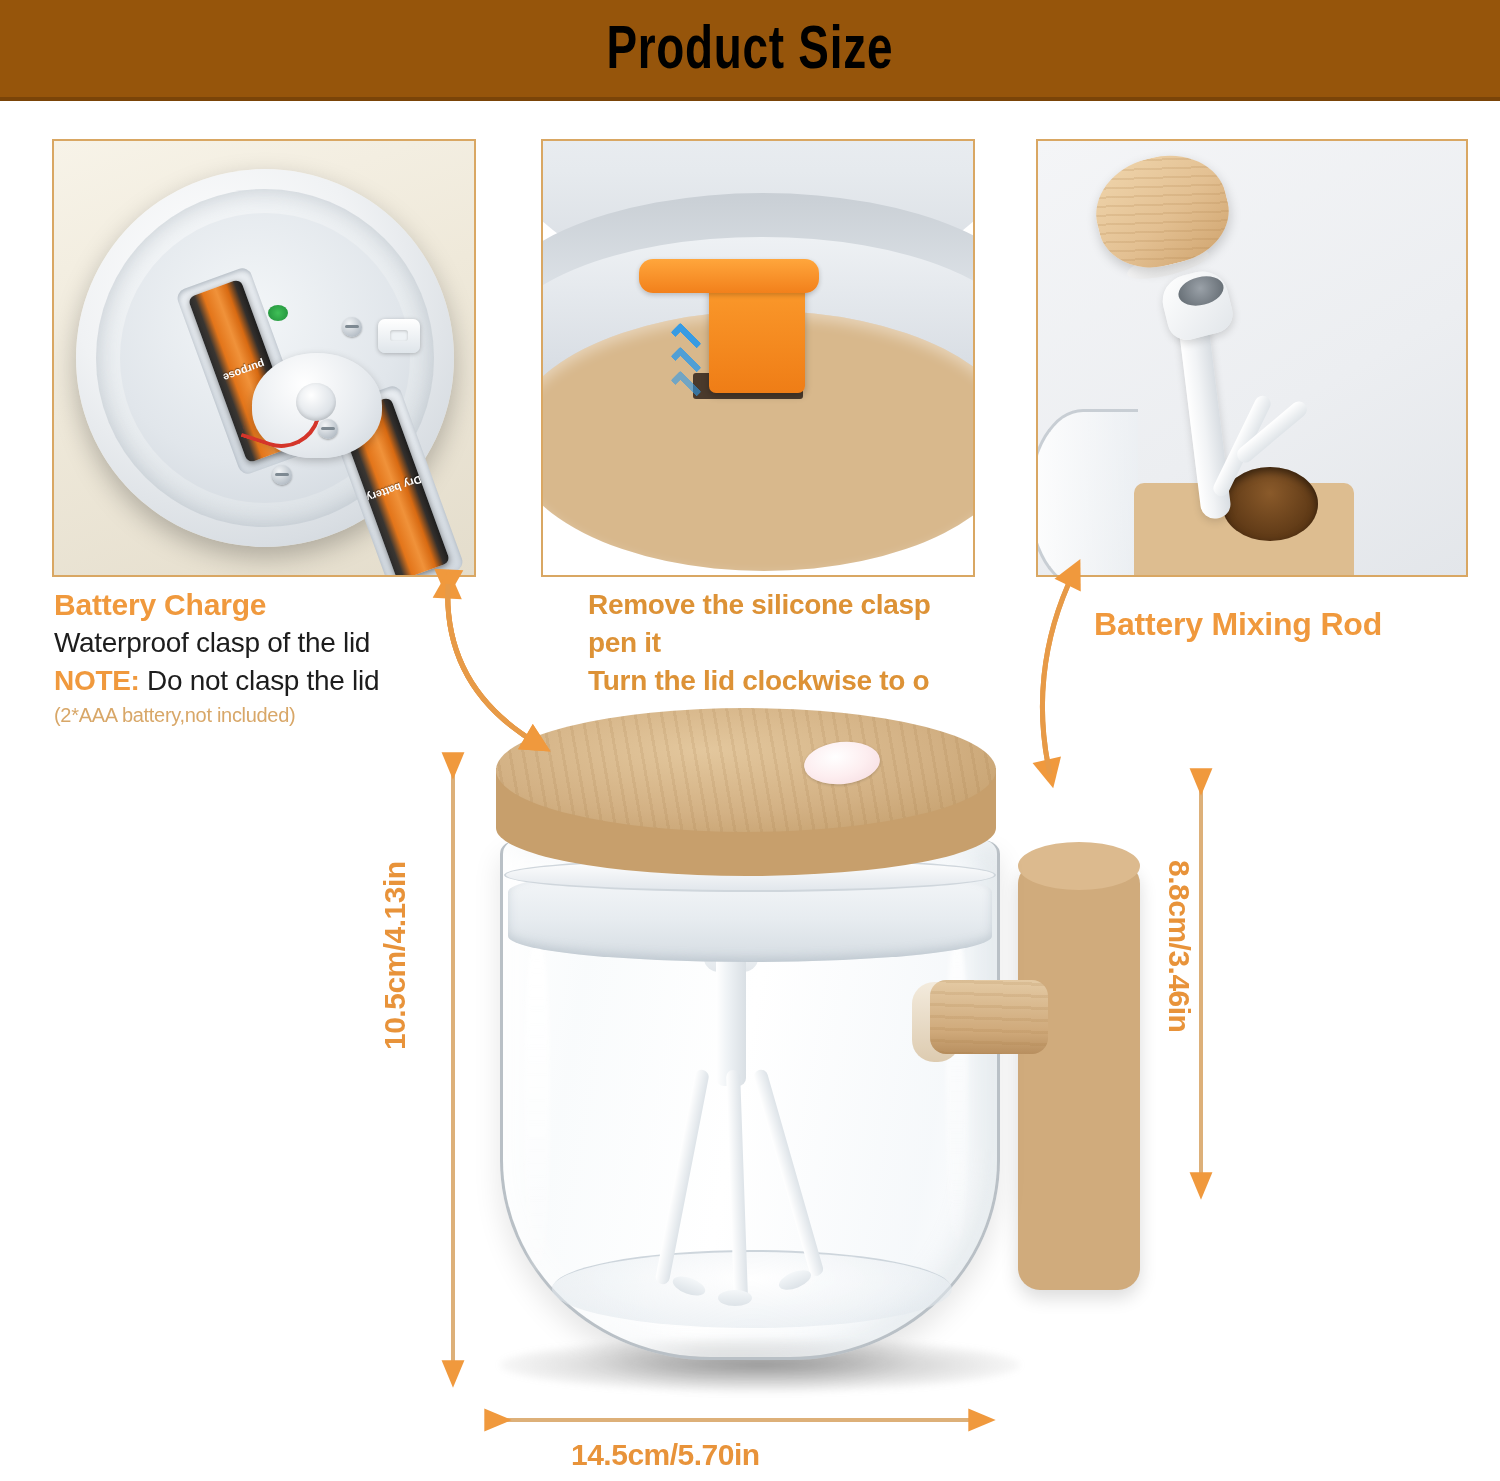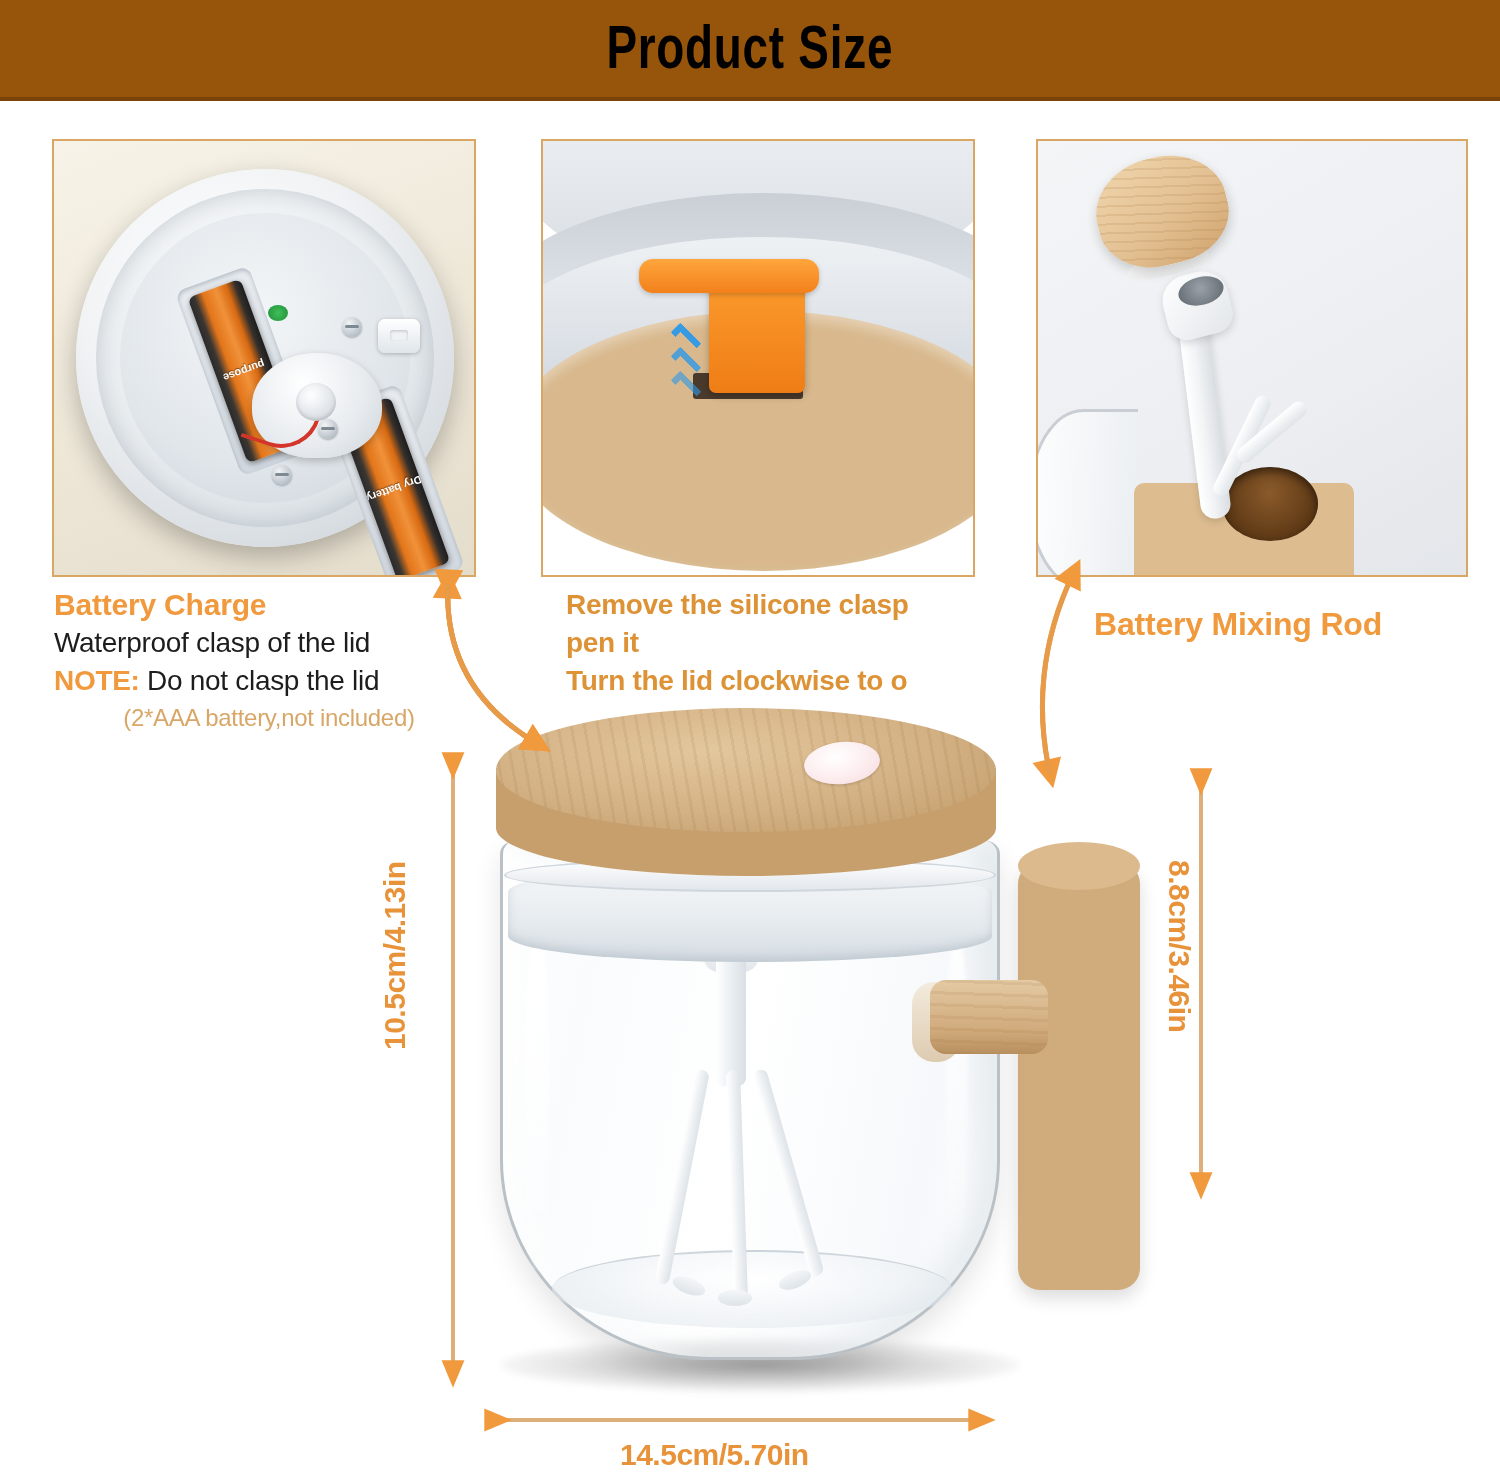--- a/index.html
+++ b/index.html
@@ -248,43 +248,42 @@
     position:absolute; left:-10px; top:268px; width:110px; height:180px;
     border-radius:50% 0 0 50%;
     border:3px solid #c8ced4;
     border-right:none;
     background: linear-gradient(90deg, rgba(255,255,255,0.9), rgba(235,240,244,0.5));
   }
 
   
   .caption { position: absolute; }
   #cap-battery { left: 54px;  top: 586px; width: 430px; }
-  #cap-clasp   { left: 566px; top: 586px; width: 420px; }
+  #cap-clasp   { left: 588px; top: 586px; width: 420px; }
   #cap-rod     { left: 1094px;top: 604px; width: 400px; }
 
   .cap-title {
     color: #f0993d;
     font-size: 30px;
     font-weight: bold;
     line-height: 1.25;
     letter-spacing: -0.2px;
   }
   .cap-line {
     color: #1d1d1d;
     font-size: 28px;
     line-height: 1.38;
     letter-spacing: -0.3px;
   }
   .note-key { color:#f0993d; font-weight: bold; }
   .cap-small {
     color: #d8a768;
-    font-size: 24px;
+    font-size: 20px;
     line-height: 1.4;
     letter-spacing: -0.3px;
-    text-align: center;
   }
   .cap-orange {
     color: #dd9236;
     font-size: 28px;
     font-weight: bold;
     line-height: 1.35;
     letter-spacing: -0.3px;
   }
   #cap-rod .cap-title { font-size: 32px; color:#f0993d; }
 
@@ -443,21 +442,21 @@
   #lbl-height {
     left: 378px; top: 1050px;
     transform: rotate(-90deg);
     transform-origin: left top;
   }
   #lbl-rodlen {
     left: 1196px; top: 860px;
     transform: rotate(90deg);
     transform-origin: left top;
   }
-  #lbl-width { left: 620px; top: 1438px; }
+  #lbl-width { left: 571px; top: 1438px; }
 </style>
 </head>
 <body>
 
 <div class="banner">
   <div class="banner-title">Product Size</div>
 </div>
 
 <div class="photo" id="photo-battery">
   <div class="ph-inner">

